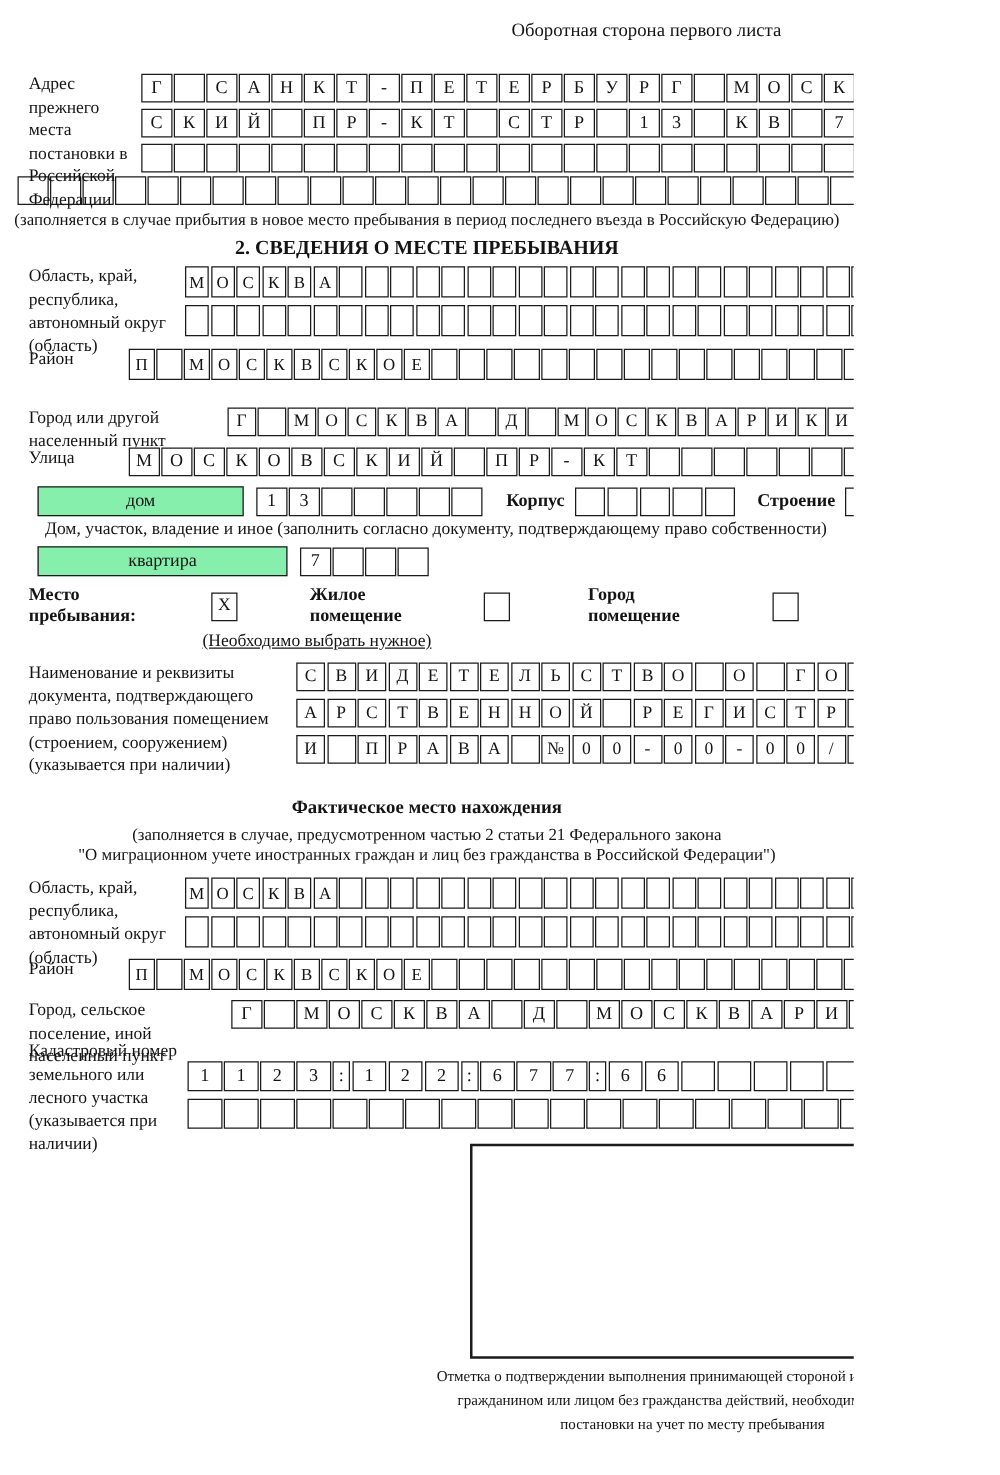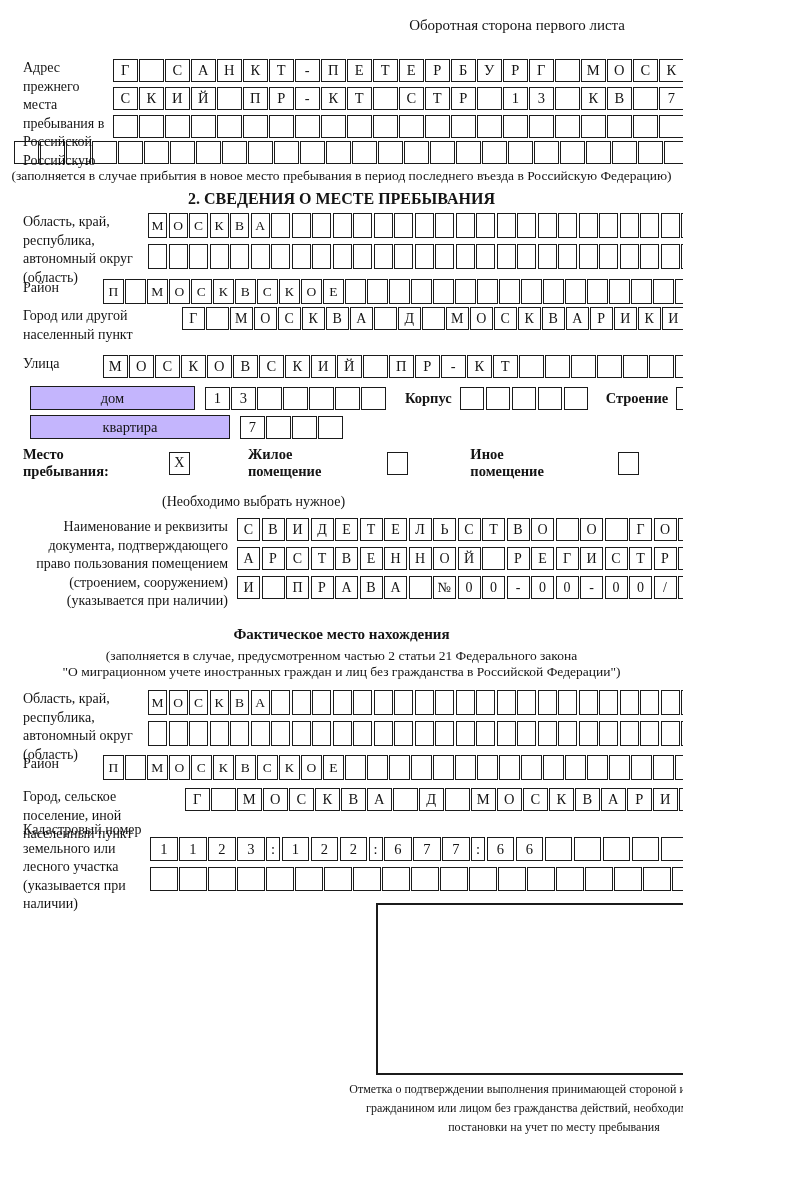--- a/index.html
+++ b/index.html
@@ -8,21 +8,21 @@
     font-family:"Liberation Serif",serif;position:relative;overflow:hidden;
   }
   .hdr{padding:17px 58px 0 0;text-align:right;font-size:15px;}
   
   .blk{position:relative;}
   .lbl{position:absolute;left:23px;top:0;font-size:14px;line-height:18.5px;}
   .lbl.w1{width:92px;}
   .lbl.w2{width:120px;}
   .lbl.w3{width:155px;}
   .lbl.w4{width:76px;}
-  .lbl.w5{width:205px;text-align:right;}
+  .lbl.w5{width:205px;}
   .lbl.w6{width:122px;}
   .rows{display:flex;flex-direction:column;}
   .cells{display:flex;}
   .cell{
     box-sizing:border-box;border:1.5px solid #1b1b1b;background:#fff;flex:0 0 auto;
     display:flex;align-items:center;justify-content:center;
     font-family:"Liberation Serif",serif;
   }
   .lg .cell{width:24.5px;height:23px;margin-right:1.5px;font-size:14.5px;}
   .sm .cell{width:19px;height:25px;margin-right:1.5px;font-size:13.5px;}
@@ -30,41 +30,41 @@
   .ct .cell{width:22.5px;height:23px;margin-right:1.5px;font-size:14px;}
   .md .cell{width:23px;height:23px;margin-right:1.5px;font-size:14px;}
   .kd .cell{width:27.5px;height:24px;margin-right:1.5px;font-size:14.5px;}
   .kd .cell.narrow{width:14px;}
   .mb5{margin-bottom:5px;} .mb6{margin-bottom:6px;}
   .center{text-align:center;}
   .note{font-size:13.5px;line-height:16px;}
   .title{font-size:16px;font-weight:bold;}
   .bigbox{
     box-sizing:border-box;border:1.7px solid #1b1b1b;height:24px;flex:0 0 auto;
-    display:flex;align-items:center;justify-content:center;font-size:14.5px;background:#c4b5fd;
+    display:flex;align-items:center;justify-content:center;font-size:14.5px;background:#86efac;
   }
   .inline-row{display:flex;align-items:center;}
   .inline-lbl{font-size:14.5px;font-weight:bold;}
   .chk{
     box-sizing:border-box;width:21px;height:23px;border:1.6px solid #1b1b1b;flex:0 0 auto;
     display:flex;align-items:center;justify-content:center;font-size:14px;background:#fff;
   }
   .confirm{margin:12px 0 0 348px;width:412px;text-align:center;}
   .confirm-box{width:357px;height:172px;border:2px solid #1b1b1b;margin:0 auto 5px auto;box-sizing:border-box;}
   .confirm-caption{font-size:12px;line-height:19px;}
 </style>
 </head>
 <body>
 
 <div class="page">
 
   <div class="hdr">Оборотная сторона первого листа</div>
 
   <div class="blk" style="margin-top:25px;">
-    <div class="lbl w1">Адрес прежнего места пребывания в Российской Российскую</div>
+    <div class="lbl w1">Адрес прежнего места постановки в Российской Федерации</div>
     <div class="rows" style="margin-left:113px;">
       <div class="cells lg mb5">
           <div class="cell">Г</div>
           <div class="cell"></div>
           <div class="cell">С</div>
           <div class="cell">А</div>
           <div class="cell">Н</div>
           <div class="cell">К</div>
           <div class="cell">Т</div>
           <div class="cell">-</div>
@@ -273,21 +273,21 @@
         <div class="cell"></div>
         <div class="cell"></div>
         <div class="cell"></div>
         <div class="cell"></div>
         <div class="cell"></div>
         <div class="cell"></div>
         <div class="cell"></div>
       </div>
   </div>
 
-  <div class="blk" style="margin-top:3px;">
+  <div class="blk" style="margin-top:22px;">
     <div class="lbl w3">Город или другой населенный пункт</div>
     <div class="cells ct" style="margin-left:182px;">
         <div class="cell">Г</div>
         <div class="cell"></div>
         <div class="cell">М</div>
         <div class="cell">О</div>
         <div class="cell">С</div>
         <div class="cell">К</div>
         <div class="cell">В</div>
         <div class="cell">А</div>
@@ -303,21 +303,21 @@
         <div class="cell">Р</div>
         <div class="cell">И</div>
         <div class="cell">К</div>
         <div class="cell">И</div>
         <div class="cell"></div>
         <div class="cell"></div>
         <div class="cell"></div>
       </div>
   </div>
 
-  <div class="blk" style="margin-top:25px;">
+  <div class="blk" style="margin-top:9px;">
     <div class="lbl w4">Улица</div>
     <div class="cells lg" style="margin-left:103px;">
         <div class="cell">М</div>
         <div class="cell">О</div>
         <div class="cell">С</div>
         <div class="cell">К</div>
         <div class="cell">О</div>
         <div class="cell">В</div>
         <div class="cell">С</div>
         <div class="cell">К</div>
@@ -361,41 +361,42 @@
         <div class="cell"></div>
       </div>
     <div class="inline-lbl" style="margin:0 8px 0 16px;">Строение</div>
     <div class="cells lg">
         <div class="cell">1</div>
         <div class="cell"></div>
         <div class="cell"></div>
         <div class="cell"></div>
       </div>
   </div>
+  <div class="note" style="margin:3px 0 0 36px;font-size:14px;">Дом, участок, владение и иное (заполнить согласно документу, подтверждающему право собственности)</div>
 
   <div class="inline-row" style="margin:5px 0 0 30px;">
     <div class="bigbox" style="width:200px;">квартира</div>
     <div class="cells lg" style="margin-left:10px;">
         <div class="cell">7</div>
         <div class="cell"></div>
         <div class="cell"></div>
         <div class="cell"></div>
       </div>
   </div>
 
   <div class="inline-row" style="margin:7px 0 0 23px;gap:48px;">
     <div class="inline-lbl">Место пребывания:</div>
     <div class="chk" style="margin-left:12px;">X</div>
     <div class="inline-lbl" style="margin-left:10px;">Жилое помещение</div>
     <div class="chk" style="margin-left:18px;"></div>
-    <div class="inline-lbl" style="margin-left:14px;">Иное помещение</div>
+    <div class="inline-lbl" style="margin-left:14px;">Город помещение</div>
     <div class="chk" style="margin-left:26px;"></div>
     <div class="inline-lbl" style="margin-left:28px;">Организация</div>
   </div>
-  <div class="note" style="margin:14px 0 0 162px;font-size:14px;">(Необходимо выбрать нужное)</div>
+  <div class="note" style="margin:4px 0 0 162px;font-size:14px;text-decoration:underline;">(Необходимо выбрать нужное)</div>
 
   <div class="blk" style="margin-top:8px;">
     <div class="lbl w5">Наименование и реквизиты документа, подтверждающего право пользования помещением (строением, сооружением) (указывается при наличии)</div>
     <div class="rows" style="margin-left:237px;">
       <div class="cells md mb6">
           <div class="cell">С</div>
           <div class="cell">В</div>
           <div class="cell">И</div>
           <div class="cell">Д</div>
           <div class="cell">Е</div>

